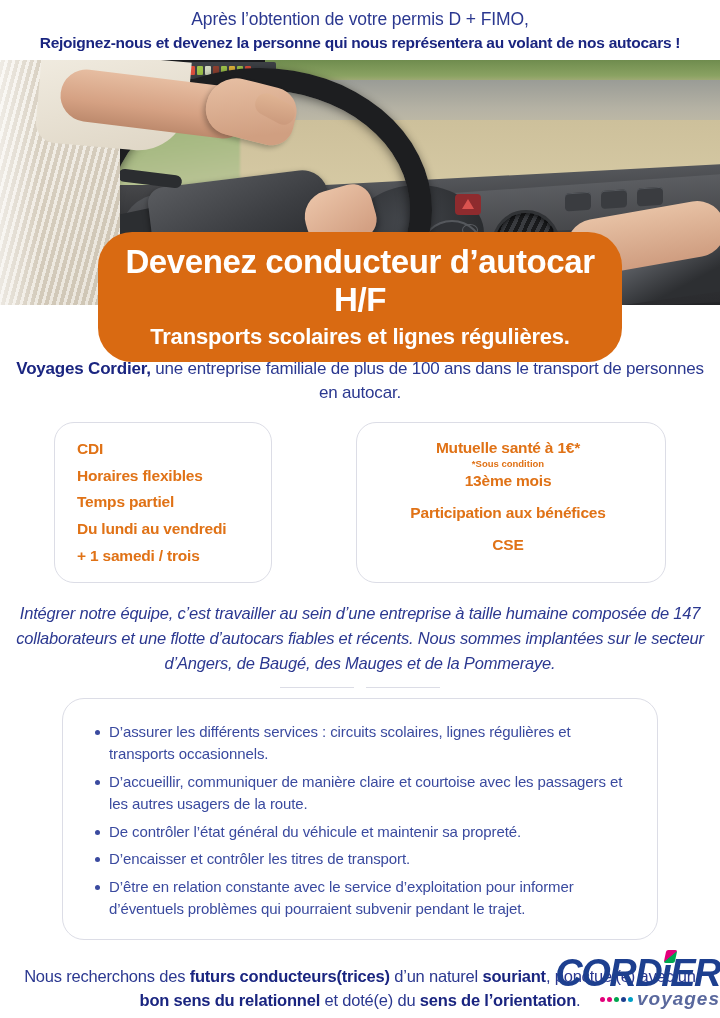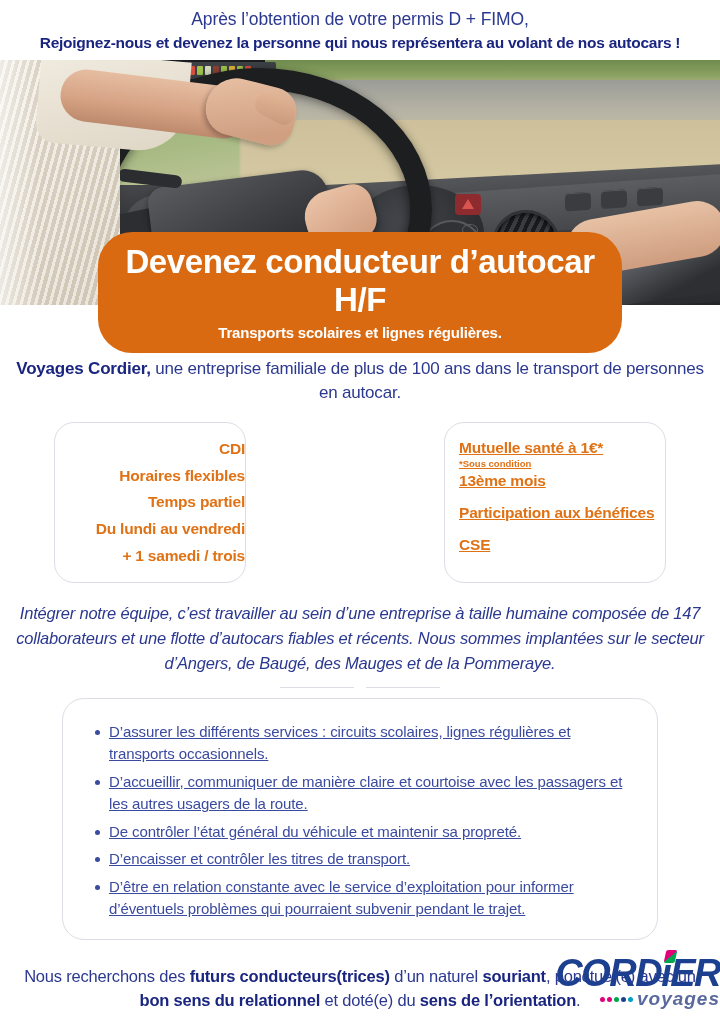--- a/index.html
+++ b/index.html
@@ -282,21 +282,21 @@
     color: #ffffff;
     z-index: 5;
   }
   .banner-title {
     font-size: 33px;
     font-weight: bold;
     line-height: 1.15;
     letter-spacing: -0.4px;
   }
   .banner-sub {
-    font-size: 15px;
+    font-size: 22px;
     font-weight: bold;
     margin-top: 5px;
     letter-spacing: -0.2px;
   }
 
   
   .intro {
     margin: 52px 14px 0;
     text-align: center;
     font-size: 17px;
@@ -315,29 +315,28 @@
   }
   .card {
     border: 1.6px solid #dcdde6;
     border-radius: 20px;
     background: #ffffff;
     box-sizing: border-box;
     color: #e07216;
     font-weight: bold;
   }
   .card-left {
-    width: 192px;
+    width: 218px;
     padding: 13px 0 13px 22px;
-    text-align: right;
+    text-align: left;
   }
   .card-right {
-    width: 222px;
+    width: 310px;
     padding: 13px 20px 13px 14px;
-    text-align: left;
-    text-decoration: underline;
+    text-align: center;
   }
   .card-line {
     font-size: 15.5px;
     line-height: 1.72;
     letter-spacing: -0.2px;
     white-space: nowrap;
   }
   .card-right .card-line { line-height: 1.6; }
   .footnote {
     font-size: 9.5px;
@@ -401,21 +400,20 @@
     padding: 0 0 0 20px;
     list-style: none;
   }
   ul.duties li {
     position: relative;
     font-size: 15px;
     line-height: 1.5;
     color: #3a4a9f;
     margin-bottom: 5px;
     letter-spacing: -0.1px;
-    text-decoration: underline;
   }
   ul.duties li:last-child { margin-bottom: 0; }
   ul.duties li:before {
     content: "";
     position: absolute;
     left: -14px;
     top: 9px;
     width: 5px; height: 5px;
     border-radius: 50%;
     background: #3a4a9f;

